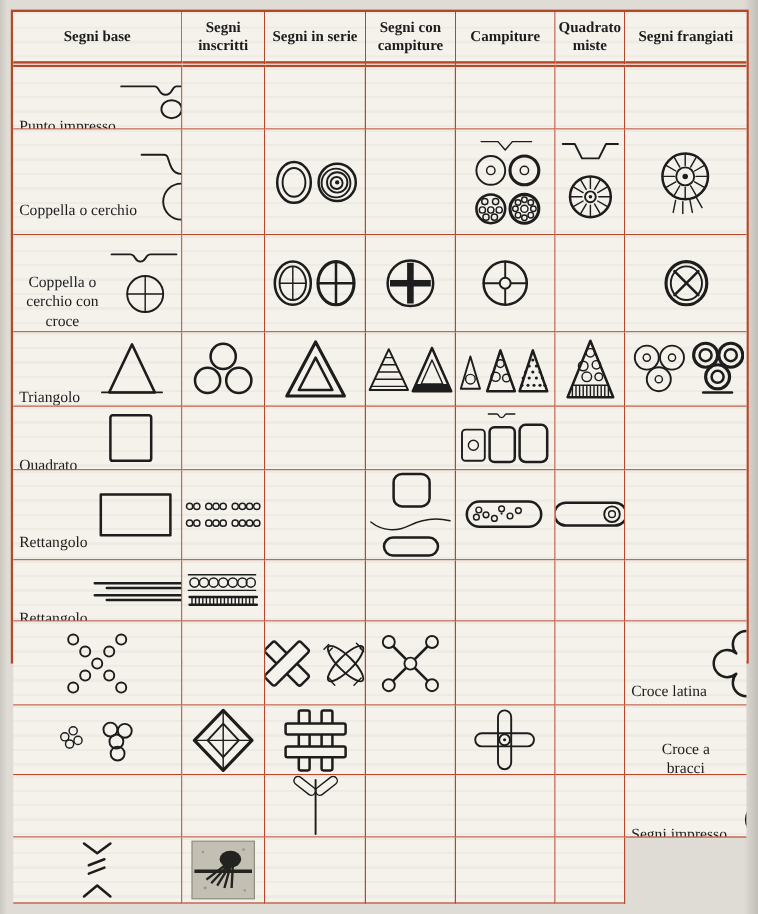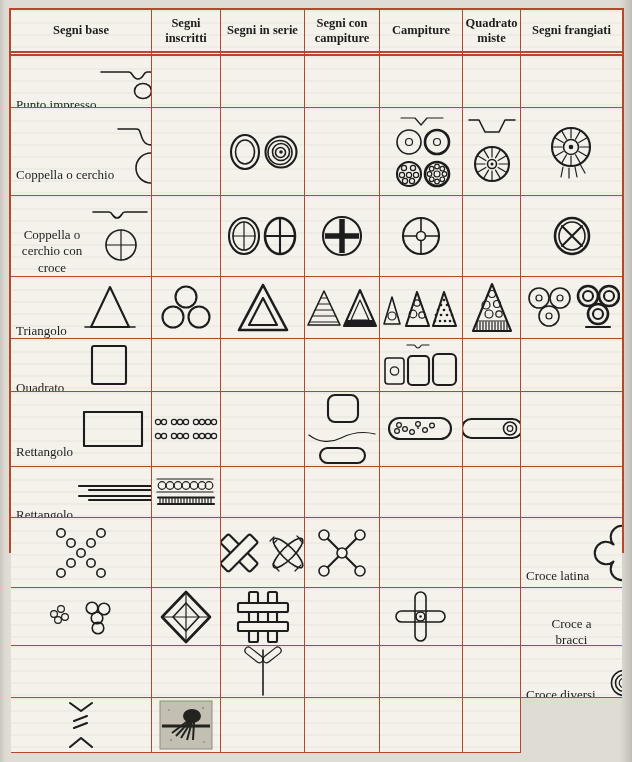--- a/index.html
+++ b/index.html
@@ -564,21 +564,21 @@
               <rect class="ln th" x="24" y="12.5" width="21" height="7" rx="3.5" fill="url(#pVert)"></rect>
             </g>
       </svg>
     </div>
   </div>
   <div class="c"></div>
   <div class="c"></div>
   <div class="c"></div>
 
   <div class="c lblcell">
-    <div class="lbl">Croce diversi</div>
+    <div class="lbl">Segni impresso</div>
     <div class="sym">
       <svg width="98" height="54" viewBox="0 0 98 54">
         <circle class="ln" cx="26" cy="38" r="12.5"></circle>
             <circle class="ln" cx="26" cy="38" r="8.5"></circle>
         <circle class="ln th" cx="26" cy="38" r="4.8"></circle>
             <circle class="fl" cx="26" cy="38" r="1.6"></circle>
         <circle class="ln" cx="70" cy="38" r="12.5"></circle>
             <circle class="ln" cx="70" cy="38" r="8.5"></circle>
         <circle class="ln th" cx="70" cy="38" r="4.8"></circle>
             <circle class="fl" cx="70" cy="38" r="1.6"></circle>

